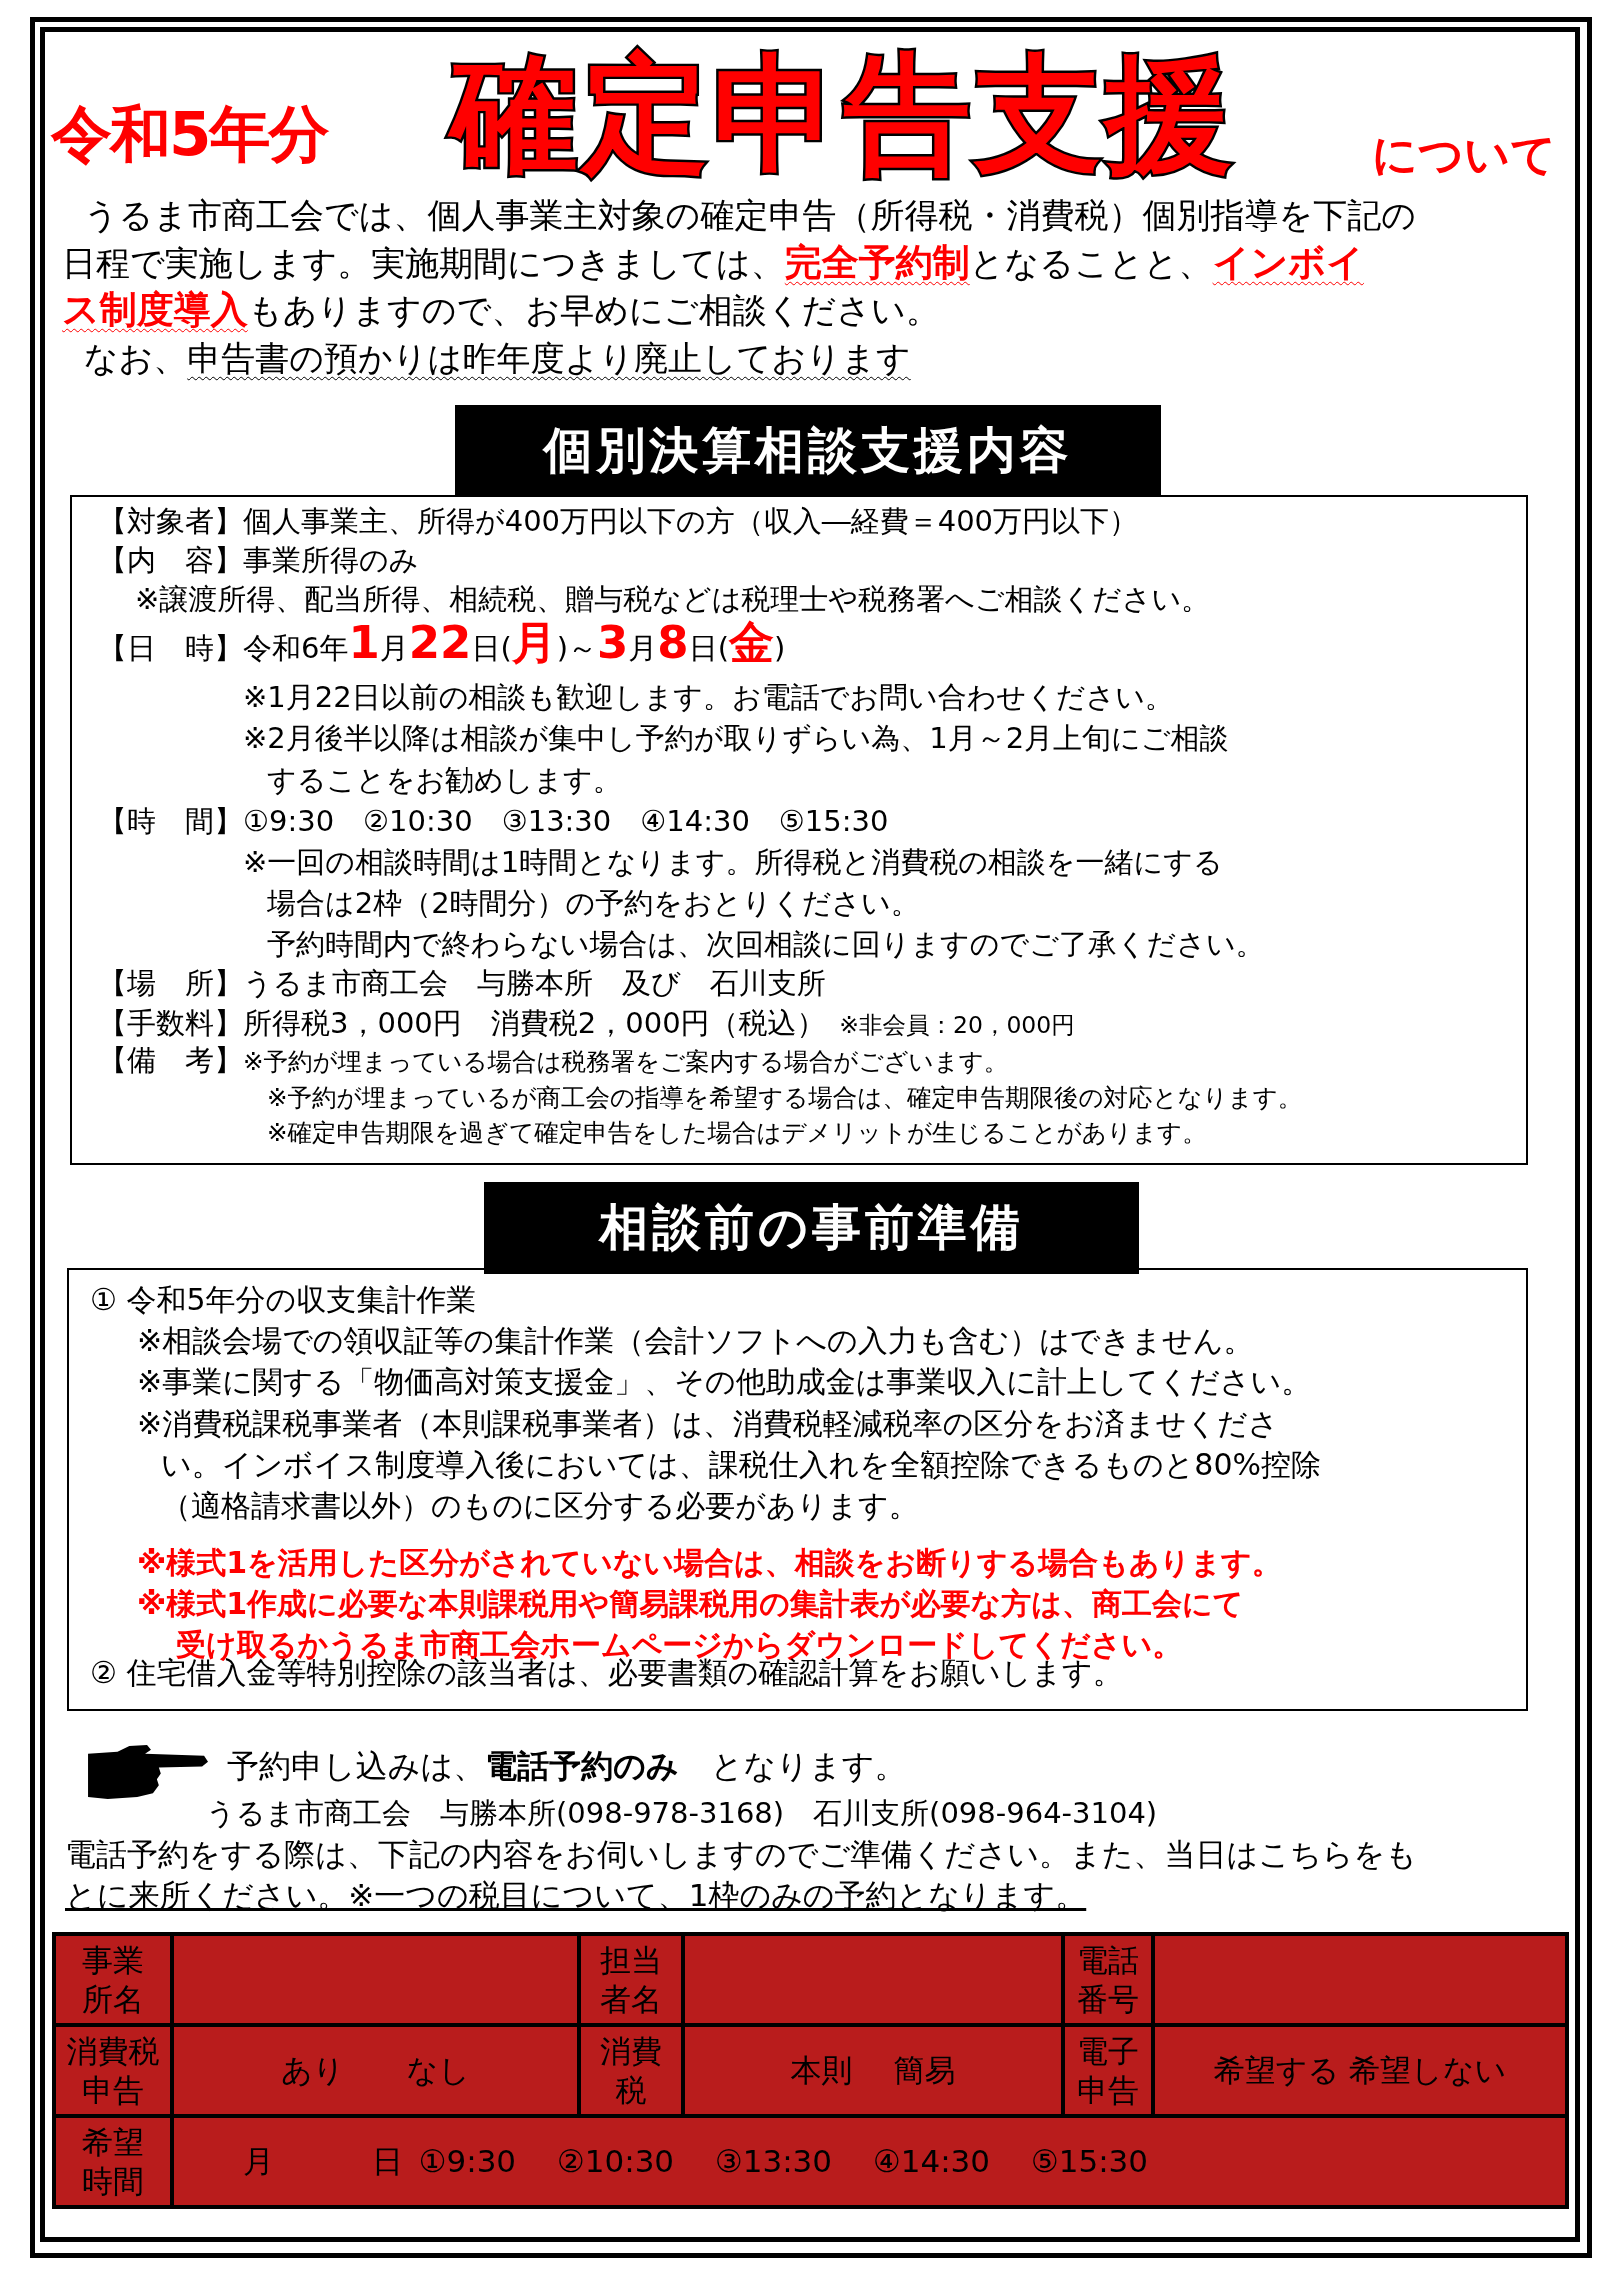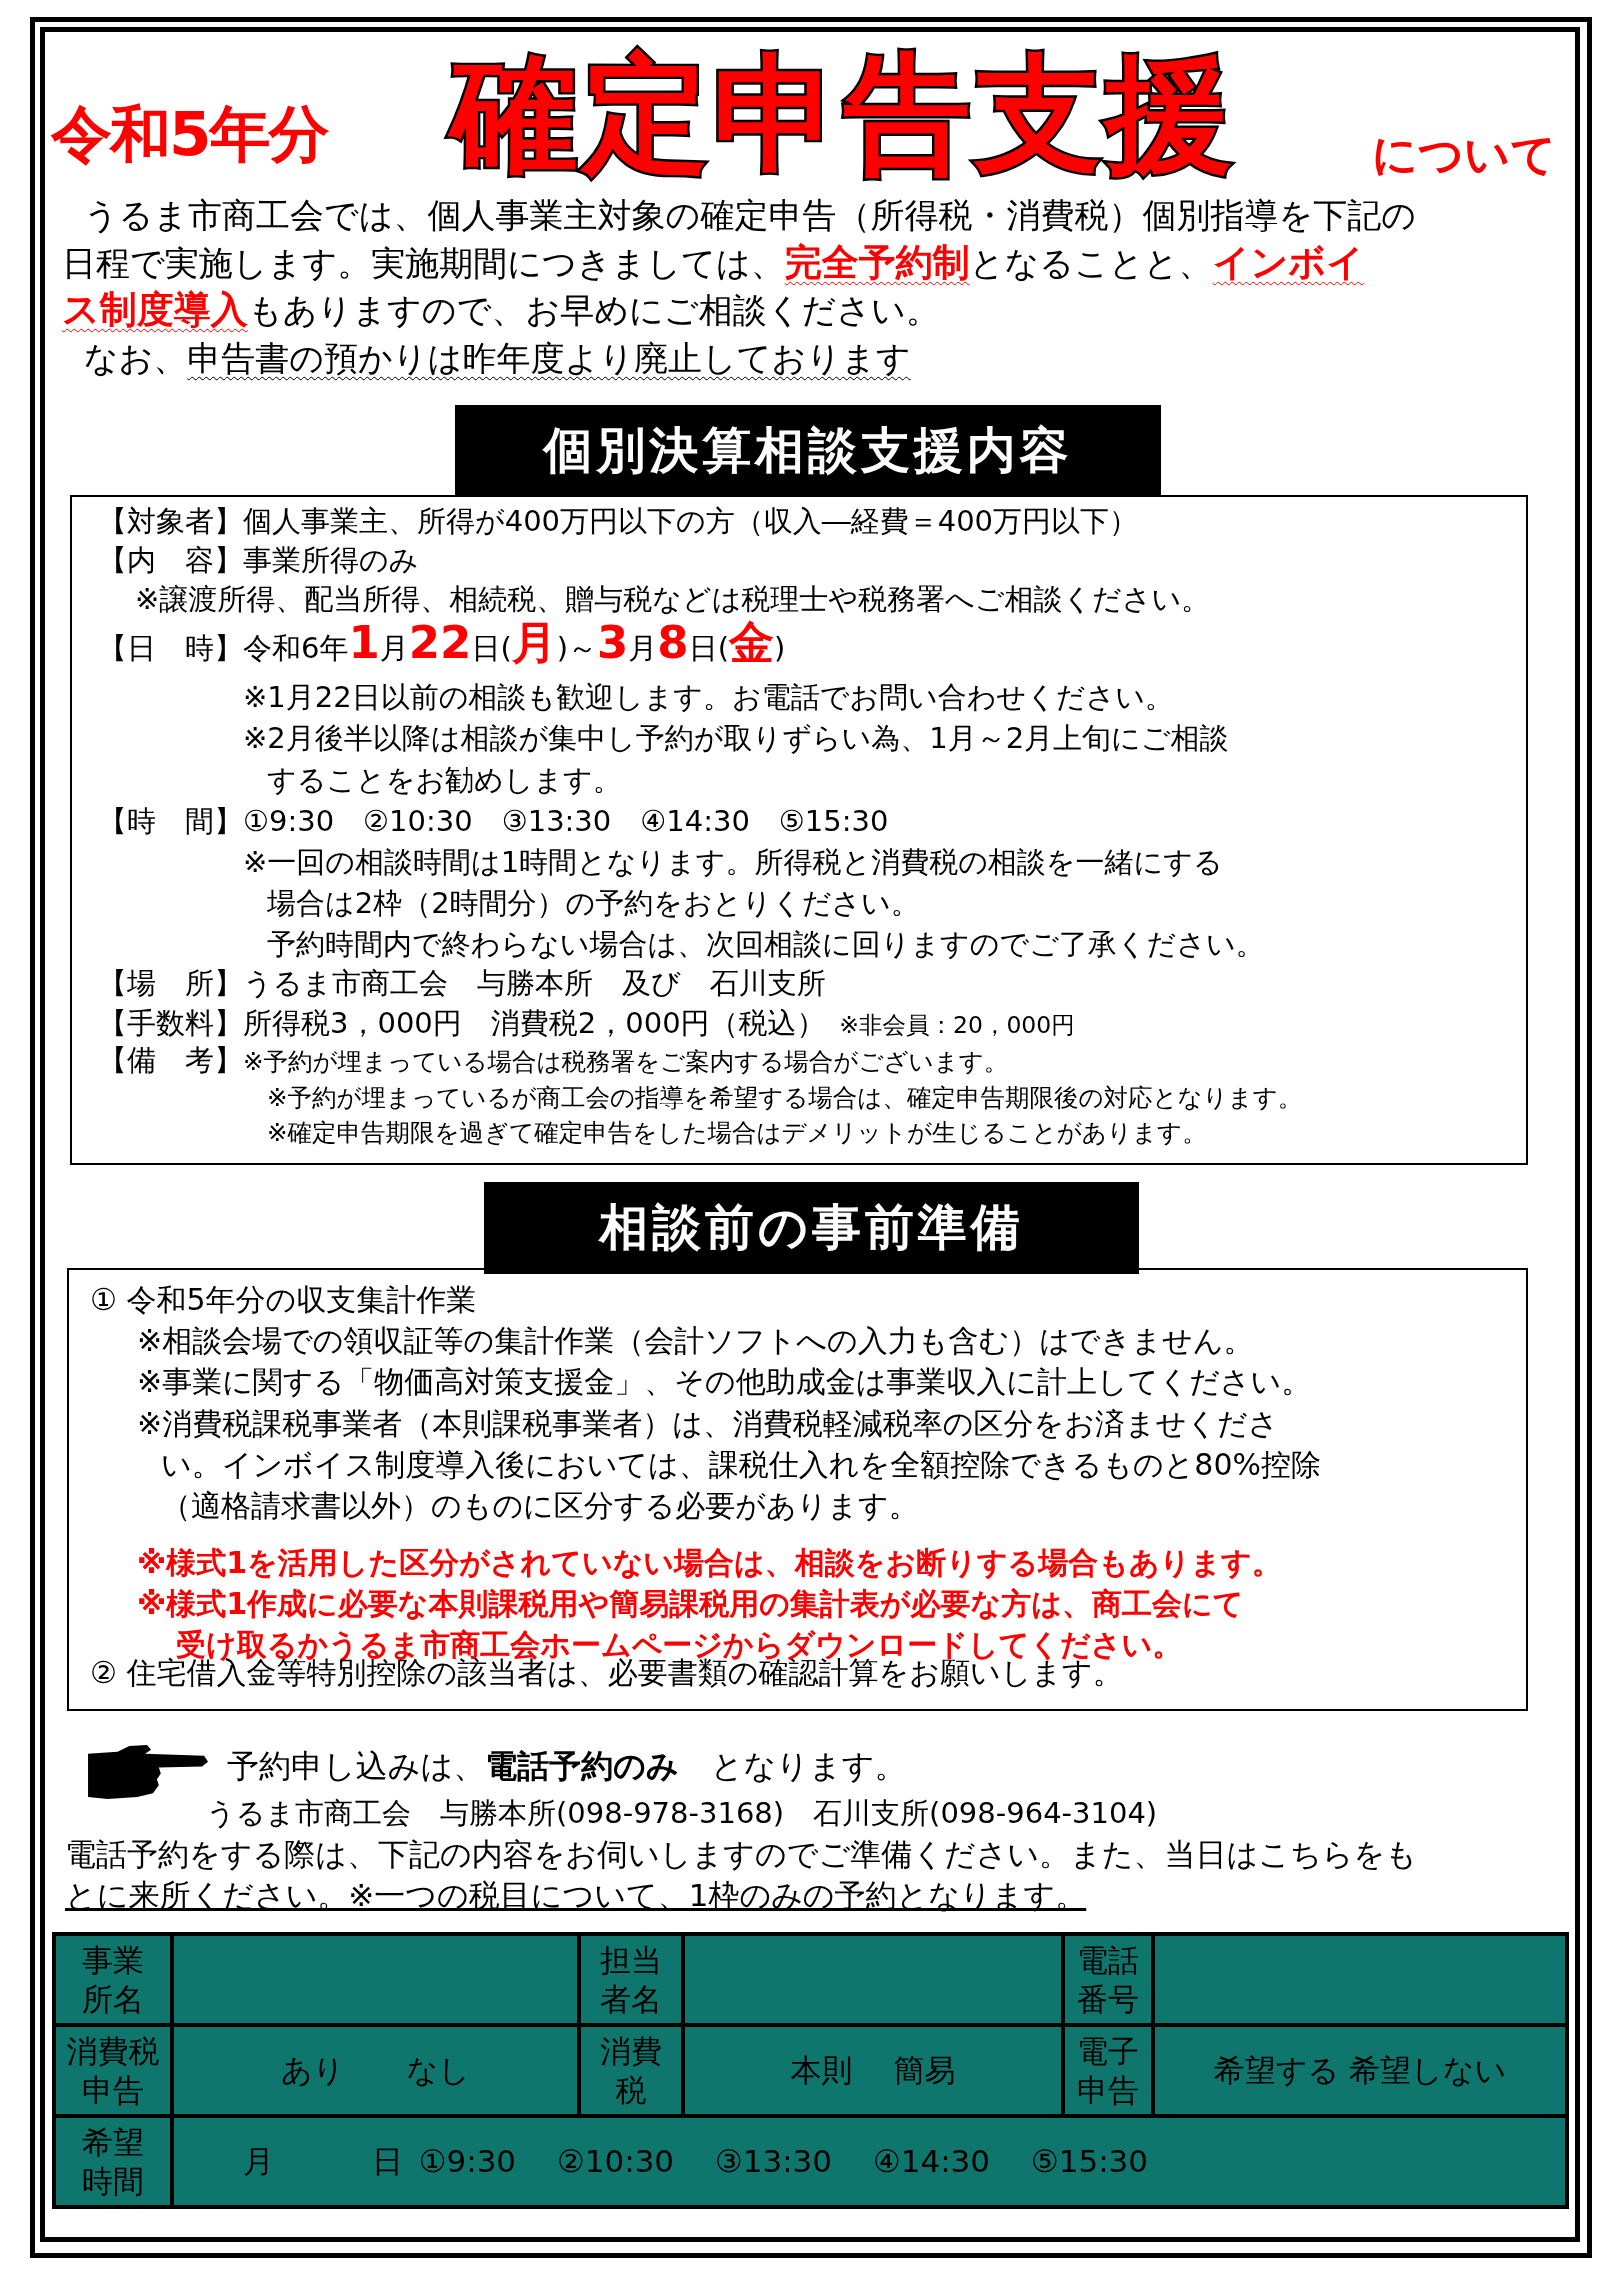--- a/index.html
+++ b/index.html
@@ -21,21 +21,21 @@
   .sec-header { position:absolute; background:#000; color:#fff; font-weight:bold; font-size:49px;
                 display:flex; align-items:center; justify-content:center; letter-spacing:3.9px; }
   .sec-box { position:absolute; border:2px solid #000; background:#fff; }
   .line { position:absolute; white-space:nowrap; font-size:29px; line-height:39px; }
   .small { font-size:24.5px; }
   .xsmall { font-size:23.5px; }
   .big-red { color:#ff0000; font-weight:bold; font-size:45px; }
   .note-red { color:#ff0000; font-weight:bold;margin-top:16px; }
   .hand { position:absolute; left:88px; top:1742px; width:123px; height:59px; }
   table.form { position:absolute; left:52px; top:1932px; width:1517px; border-collapse:collapse;
-               background:#0f766e; }
+               background:#b91c1c; }
   table.form td { border:4.9px solid #000; text-align:center; vertical-align:middle; font-size:31px; line-height:39px; padding:0; }
   table.form td.lbl { padding:2px 0; }
 </style>
 </head>
 <body>
 
 <div class="frame-outer"></div>
 <div class="frame-inner"></div>
 
 <div class="abs title-year">令和5年分</div>

